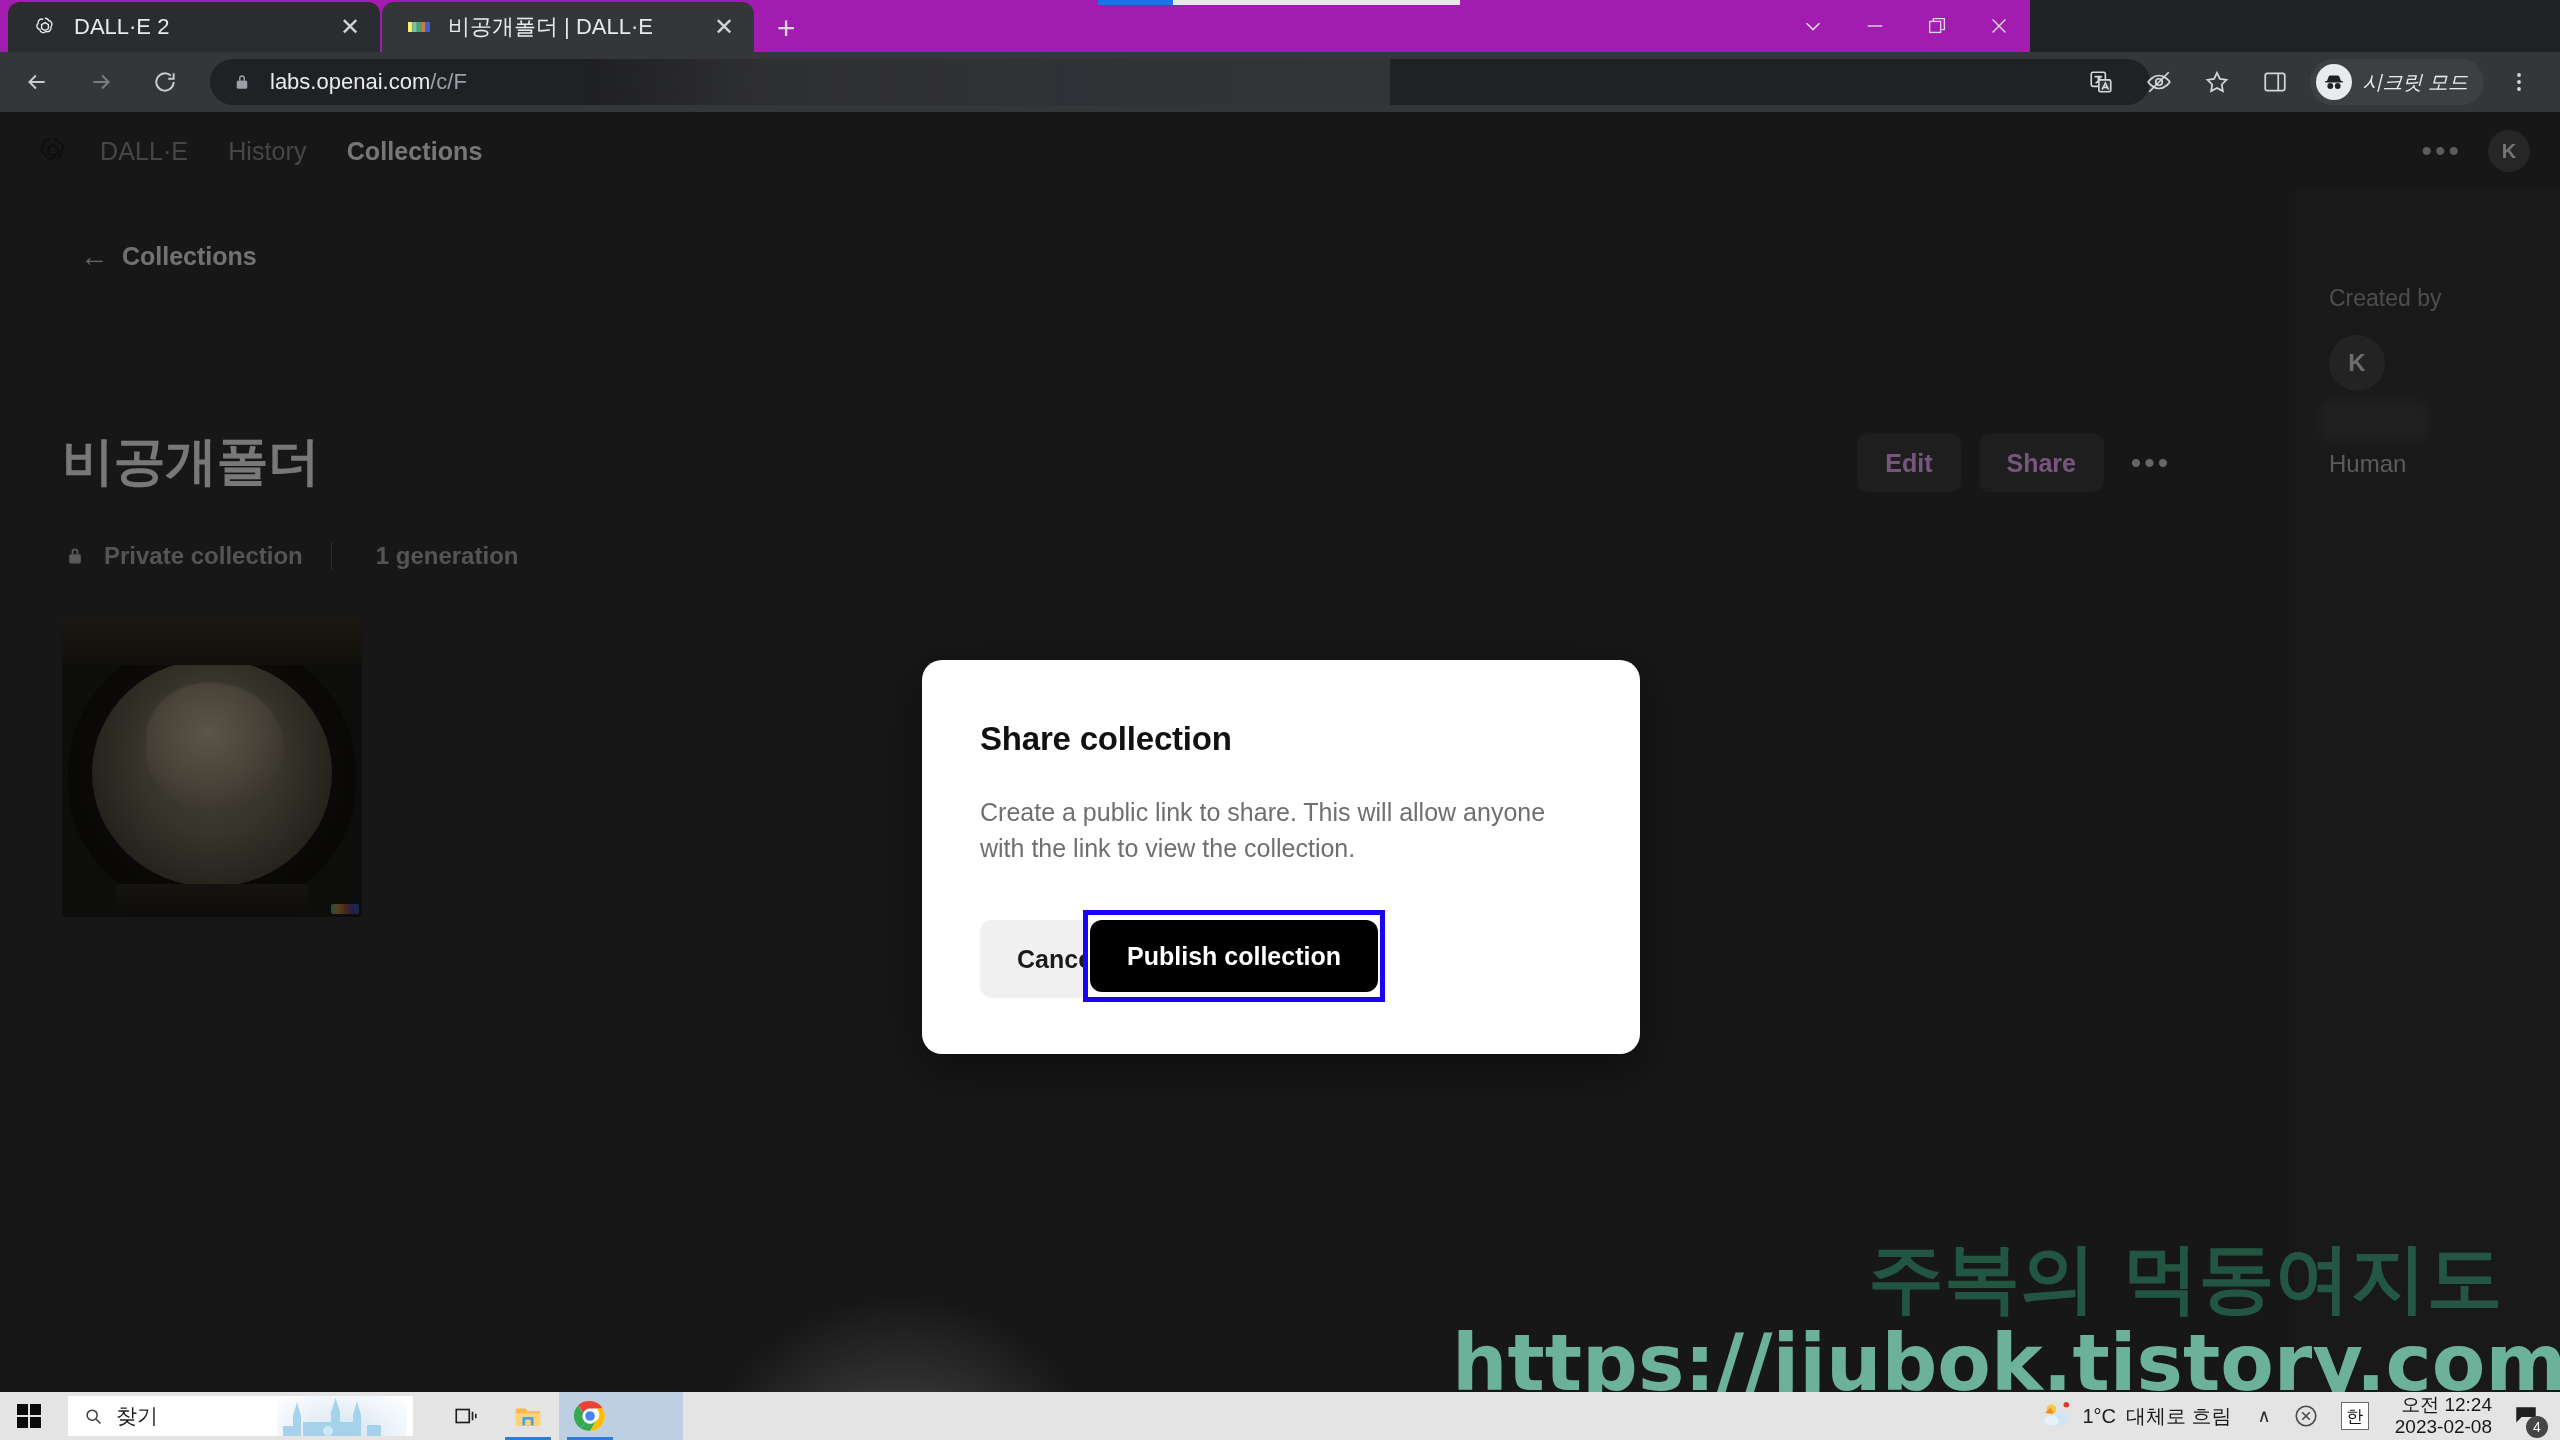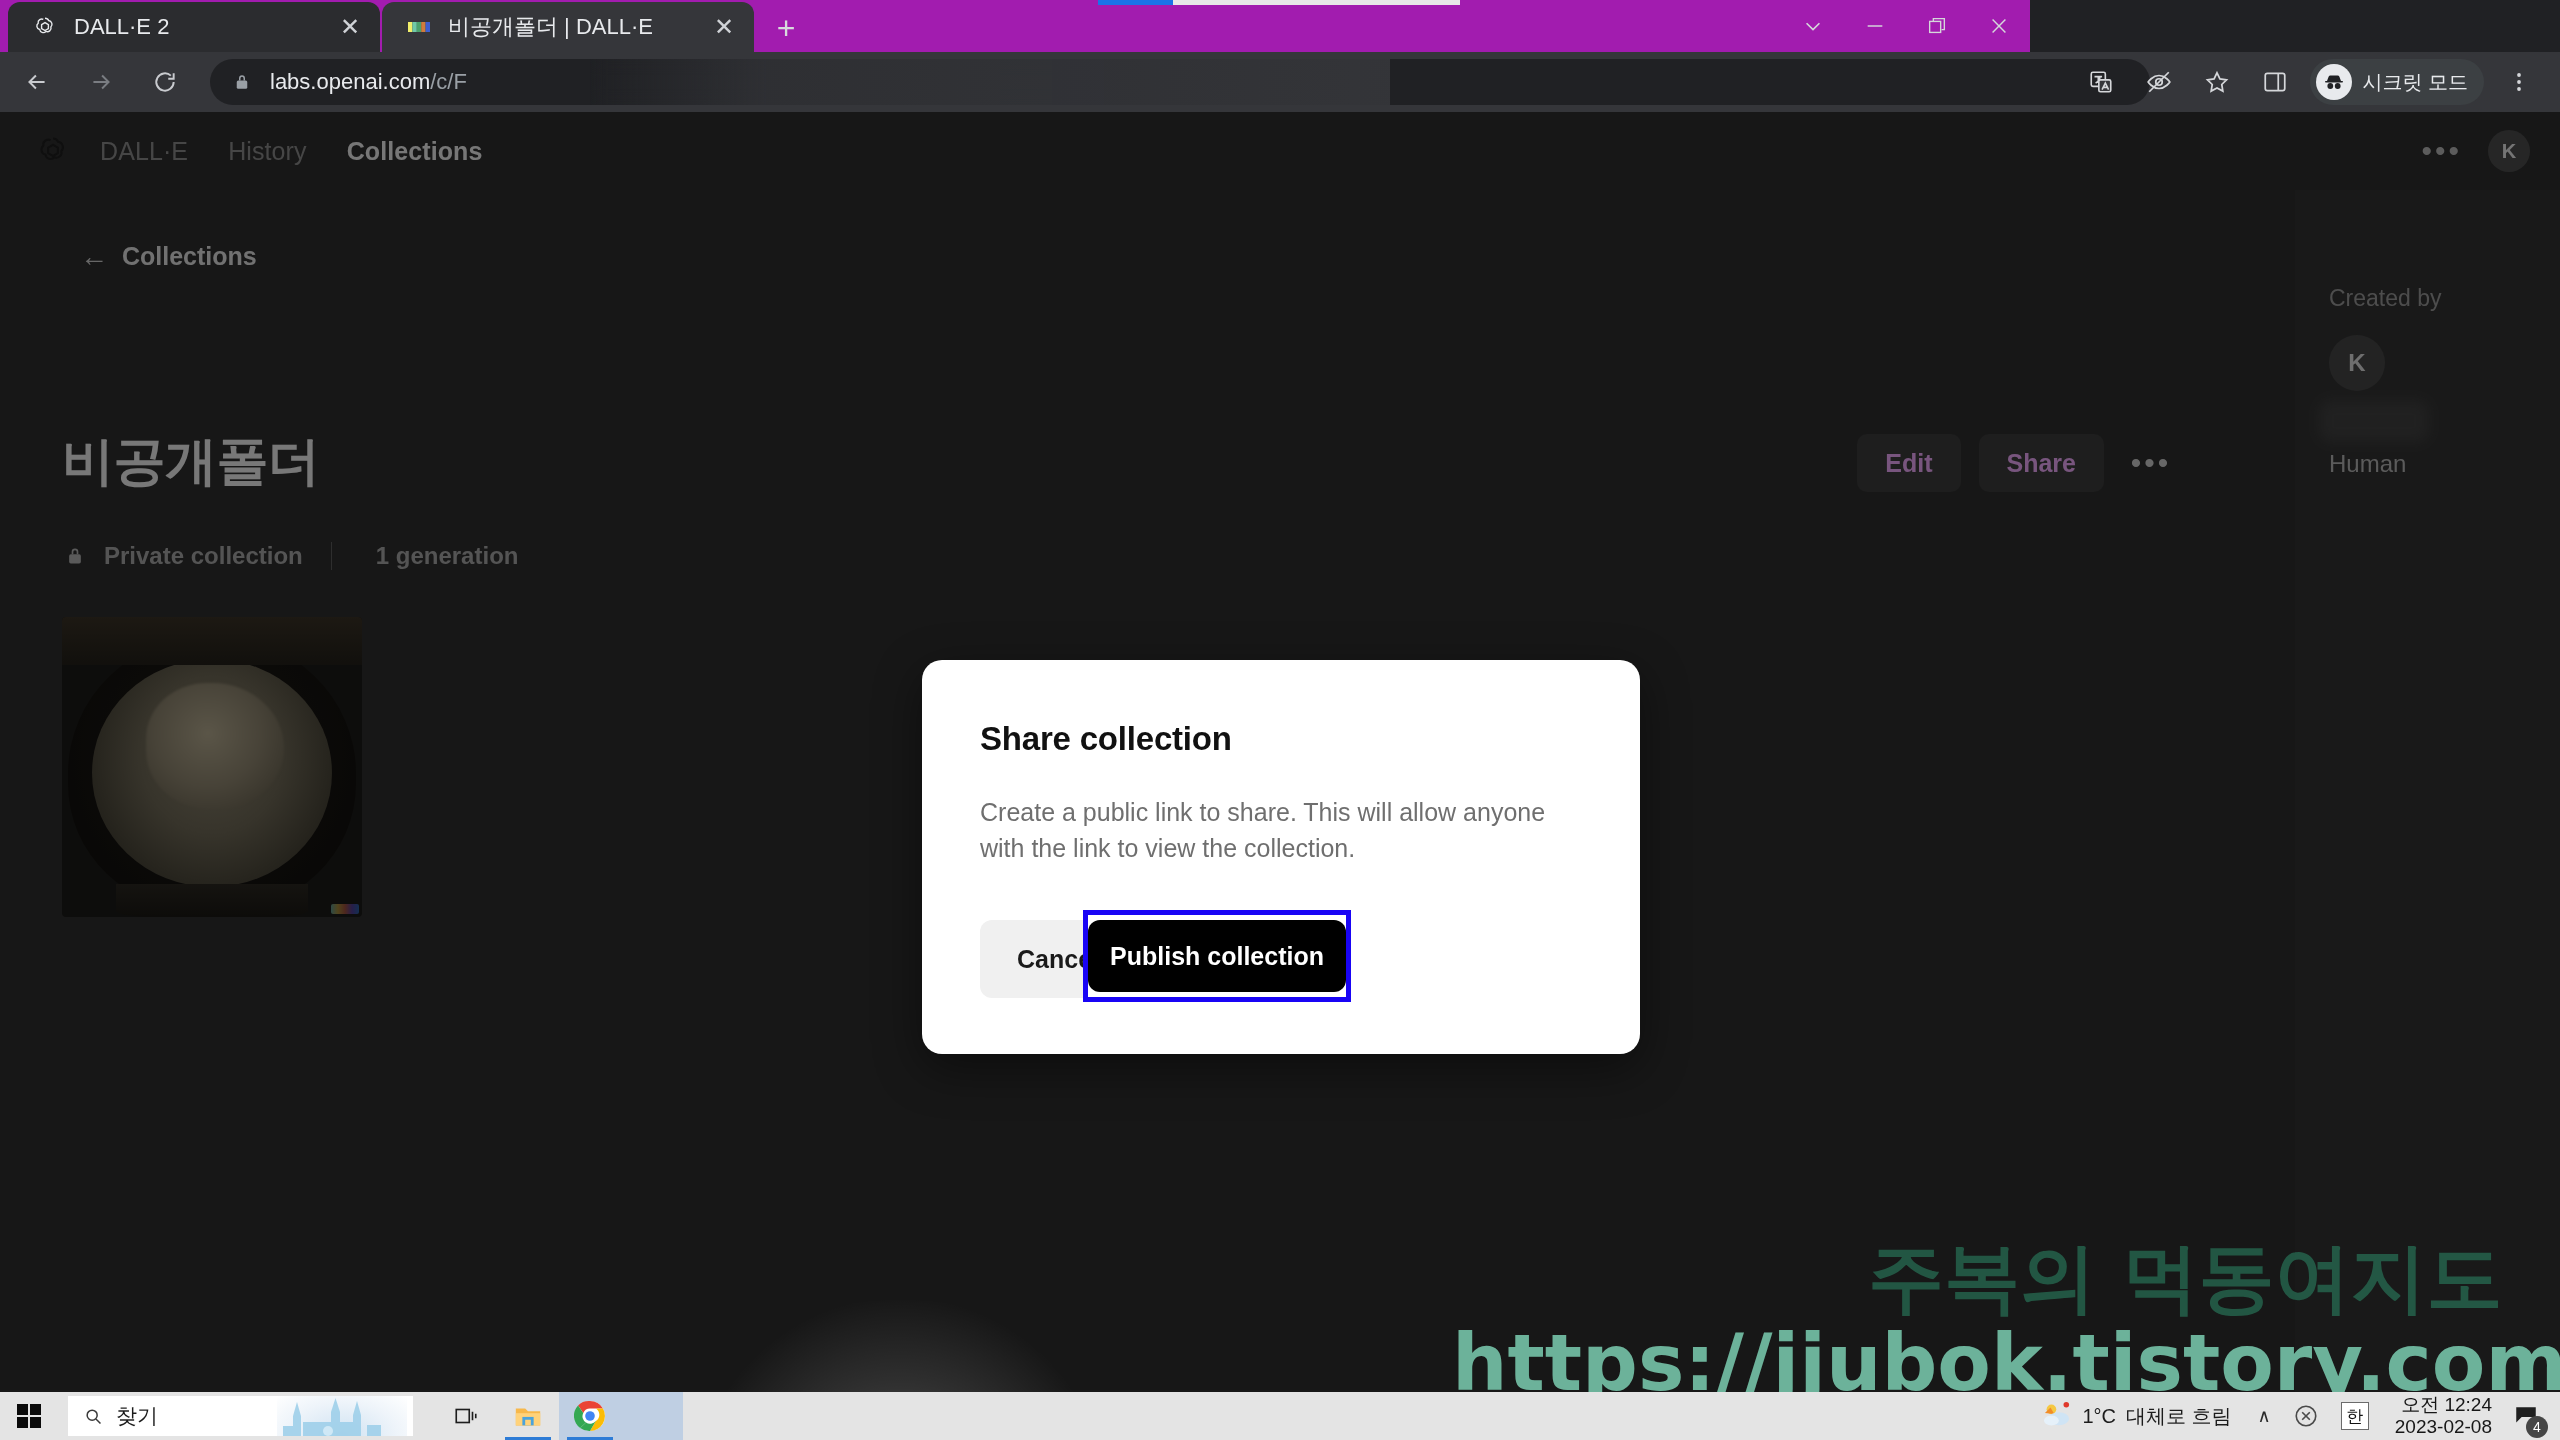--- a/index.html
+++ b/index.html
@@ -119,20 +119,21 @@
   .tb-icon {
     width: 52px; height: 52px; margin: 0 3px;
     display: flex; align-items: center; justify-content: center;
     color: #d5d7da; border-radius: 50%;
   }
   .incognito-pill {
     display: flex; align-items: center;
     height: 46px; border-radius: 23px;
     background: #3c4043; padding: 0 16px 0 6px;
     margin: 0 6px;
+    font-style: italic;
   }
   .incognito-avatar {
     width: 36px; height: 36px; border-radius: 50%;
     background: #e8eaed;
     display: flex; align-items: center; justify-content: center;
   }
   .incognito-label { color: #e8eaed; font-size: 20px; margin-left: 10px; white-space: nowrap; }
 
   
   .page {
@@ -299,21 +300,21 @@
   }
   .btn-cancel {
     width: 156px; height: 78px;
     background: #f0f0f0; color: #1a1a1a;
     border-radius: 12px;
     display: flex; align-items: center; justify-content: center;
     font-size: 25px; font-weight: 600;
   }
   .highlight-wrap {
     position: absolute; left: 103px; top: -8px;
-    width: 268px; height: 92px;
+    width: 302px; height: 92px;
     border: 5px solid #1904f5;
     background: #ffffff;
     display: flex; align-items: center; justify-content: center;
   }
   .btn-publish {
     width: 288px; height: 72px;
     background: #000000; color: #ffffff;
     border-radius: 12px;
     display: flex; align-items: center; justify-content: center;
     font-size: 25px; font-weight: 700;

